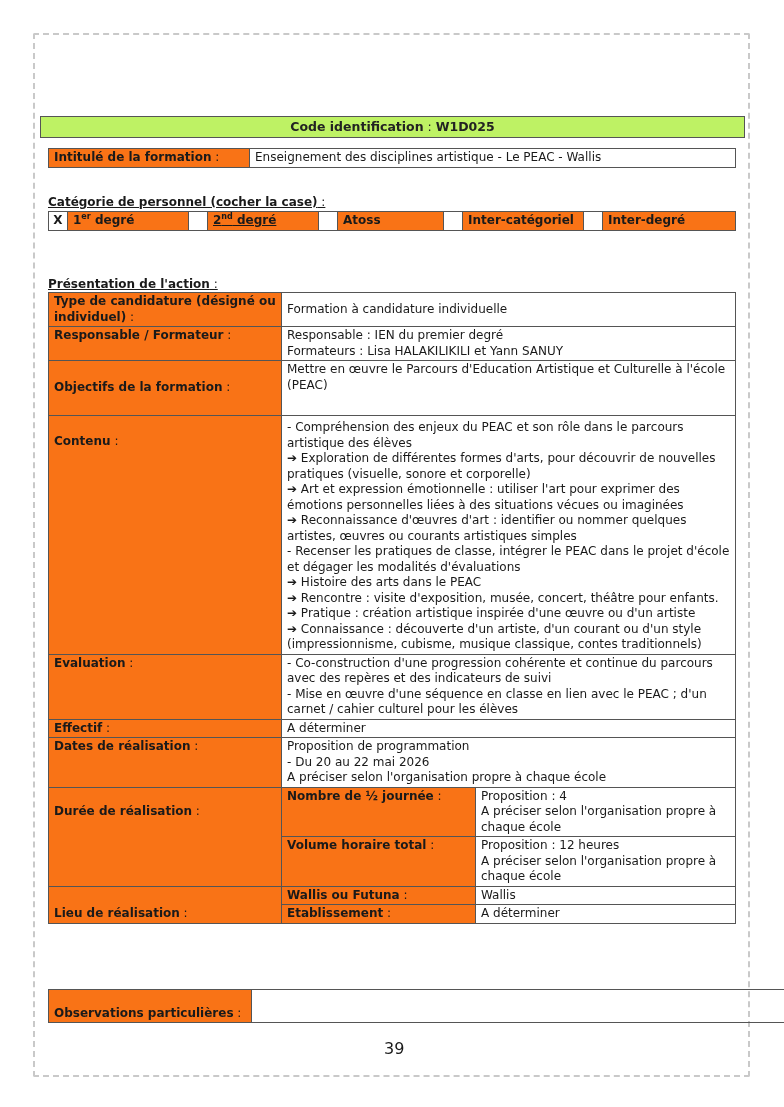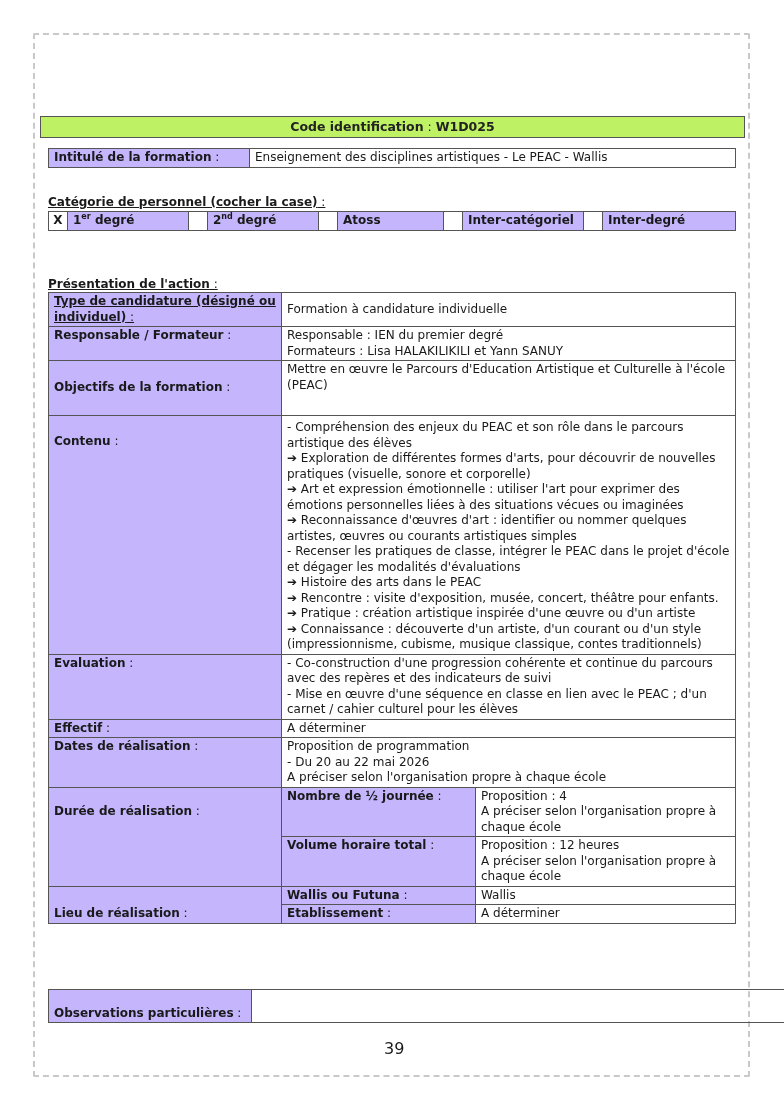--- a/index.html
+++ b/index.html
@@ -1,18 +1,18 @@
 <!DOCTYPE html>
 <html><head>
 <meta charset="utf-8">
 <style>
   html, body { margin:0; padding:0; background:#fff; }
   body { width:784px; height:1107px; position:relative; font-family:"DejaVu Sans", sans-serif; color:#1a1a1a; overflow:hidden; }
   .page-border { position:absolute; left:33px; top:33px; width:713px; height:1040px; border:2px dashed #c9c9c9; border-radius:2px; }
-  .beige { background:#c4b5fd; }
+  .beige { background:#f97316; }
   table { border-collapse:collapse; position:absolute; font-size:12px; }
   td { border:1px solid #555; padding:1px 5px; vertical-align:top; line-height:15.5px; }
   .b { font-weight:bold; }
   .lbl { font-weight:bold; }
   .colon { font-weight:normal; }
   .section-title { position:absolute; font-size:12px; font-weight:bold; text-decoration:underline; left:48px; }
   .section-title span.c { font-weight:normal; text-decoration:none; }
   .code-box { position:absolute; left:40px; top:116px; width:703px; height:20px; border:1px solid #555; background:#bef264; text-align:center; font-size:12.5px; font-weight:bold; line-height:20px; color:#222; }
   .page-number { position:absolute; left:384px; top:1039px; font-size:16px;text-align:right; }
   .mid td { vertical-align:middle; }
@@ -25,48 +25,48 @@
 <div class="page-border"></div>
 
 <div class="code-box">
   <span>Code identification</span><span class="colon"> : </span><span>W1D025</span>
 </div>
 
 <table style="left:48px; top:148px; width:688px;">
   <tbody>
       <tr>
     <td class="beige" style="width:190px;"><span class="lbl">Intitulé de la formation</span><span class="colon"> :</span></td>
-    <td>Enseignement des disciplines artistiques - Le PEAC - Wallis</td>
+    <td>Enseignement des disciplines artistique - Le PEAC - Wallis</td>
   </tr>
 </tbody>
   </table>
 
 <div class="section-title" style="top:195px;"><span>Catégorie de personnel (cocher la case)</span><span class="c"> :</span></div>
 <table style="left:48px; top:211px; width:688px;">
   <tbody>
       <tr>
     <td class="cb b">X</td>
     <td class="beige b" style="width:110px;"><span>1</span><sup>er</sup><span> degré</span></td>
     <td class="cb"></td>
-    <td class="beige b" style="width:100px;"><span>2</span><sup>nd</sup><span> degré</span></td>
+    <td class="beige b" style="width:100px;text-decoration:underline;"><span>2</span><sup>nd</sup><span> degré</span></td>
     <td class="cb"></td>
     <td class="beige b" style="width:95px;">Atoss</td>
     <td class="cb"></td>
     <td class="beige b" style="width:110px;">Inter-catégoriel</td>
     <td class="cb"></td>
     <td class="beige b">Inter-degré</td>
   </tr>
 </tbody>
   </table>
 
 <div class="section-title" style="top:277px;"><span>Présentation de l'action</span><span class="c"> :</span></div>
 <table style="left:48px; top:292px; width:688px;">
   <tbody>
       <tr class="mid">
-    <td class="beige" style="width:222px;text-decoration:underline;"><span class="lbl">Type de candidature (désigné ou individuel)</span><span> :</span></td>
+    <td class="beige" style="width:222px;"><span class="lbl">Type de candidature (désigné ou individuel)</span><span> :</span></td>
     <td colspan="3" style="height:30px;">Formation à candidature individuelle</td>
   </tr>
   <tr>
     <td class="beige"><span class="lbl">Responsable / Formateur</span><span> :</span></td>
     <td colspan="3">
       <div>Responsable : IEN du premier degré</div>
       <div>Formateurs : Lisa HALAKILIKILI et Yann SANUY</div>
     </td>
   </tr>
   <tr>

